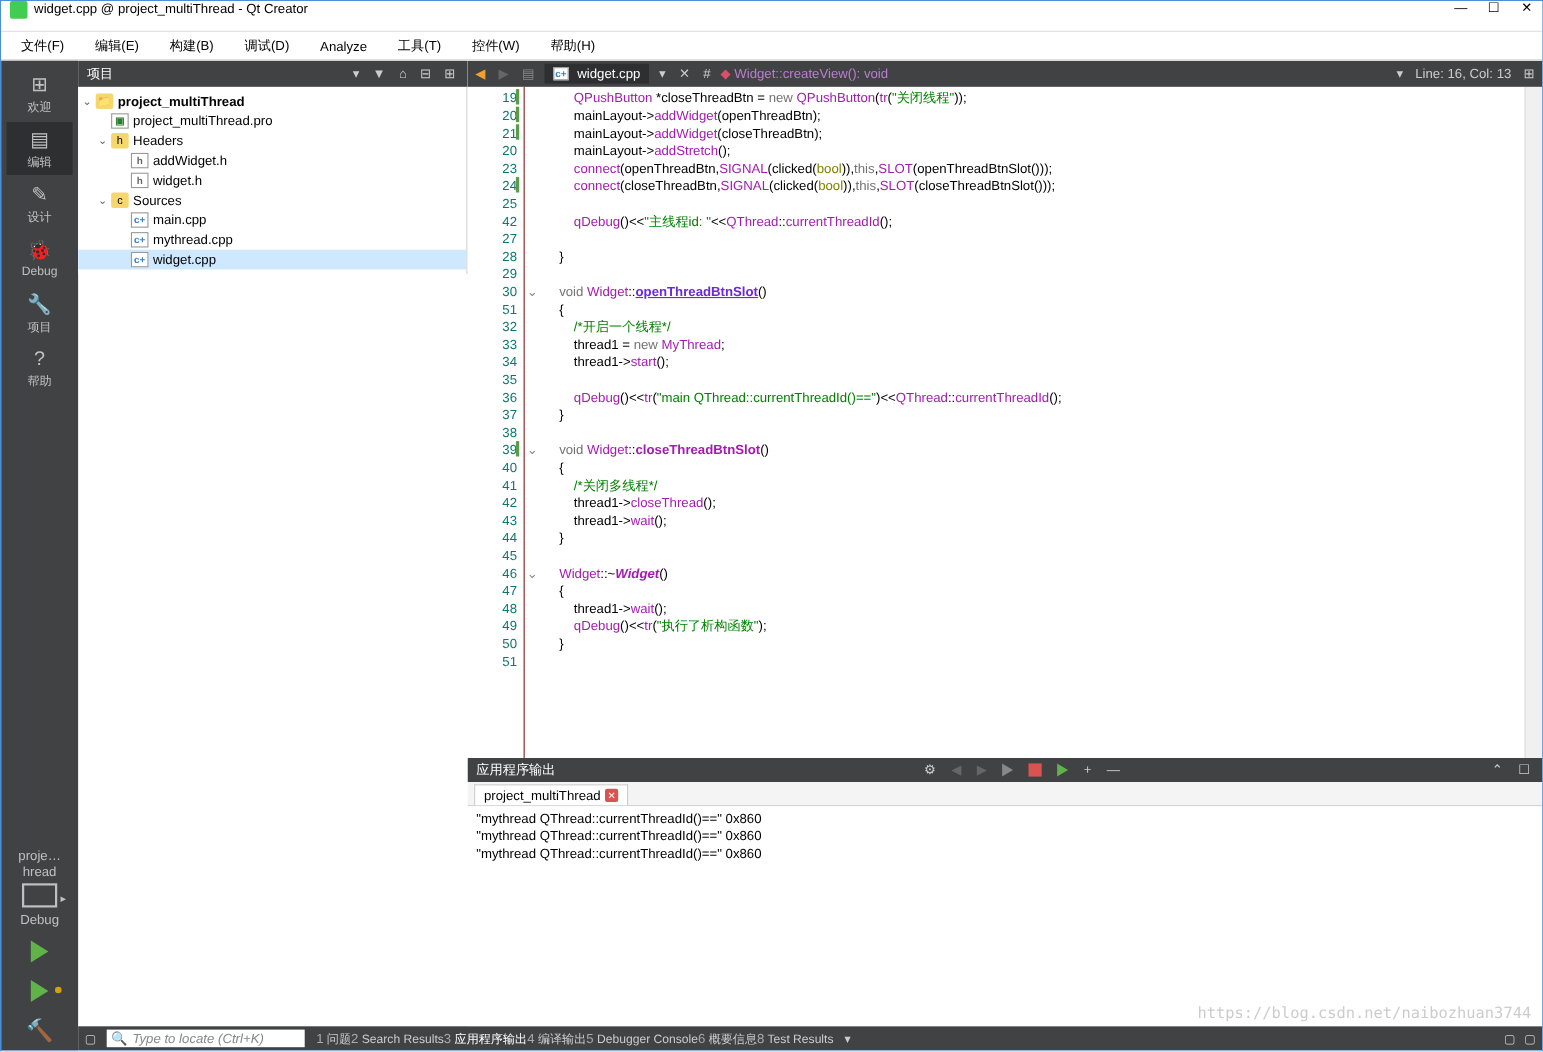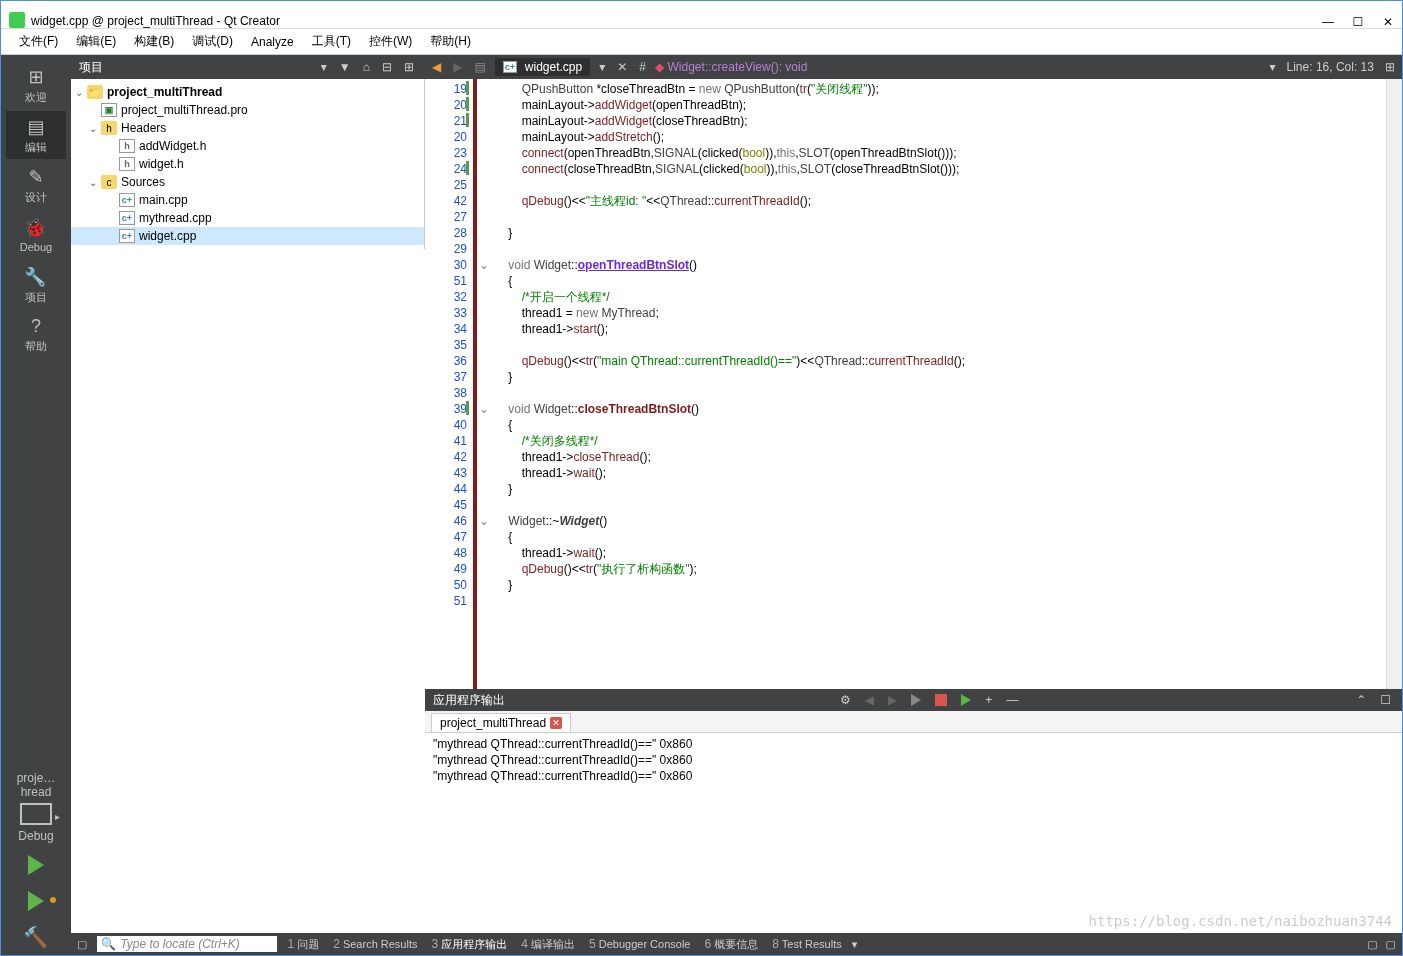--- a/index.html
+++ b/index.html
@@ -1,23 +1,23 @@
 <!DOCTYPE html>
 <html><head>
 <meta charset="utf-8">
 <style>
 *{margin:0;padding:0;box-sizing:border-box;font-family:"Microsoft YaHei",Arial,sans-serif;font-size:12px}
 body{background:#fff;overflow:hidden}
 .window{display:flex;flex-direction:column;height:956px;width:1403px;border:1px solid #4a90d9}
-.titlebar{height:28px;background:#fff;display:flex;align-items:flex-end;padding:0 8px;border-bottom:1px solid #ddd}
+.titlebar{height:28px;background:#fff;display:flex;align-items:flex-start;padding:0 8px;border-bottom:1px solid #ddd}
 .titlebar .qt-icon{width:16px;height:16px;background:#41cd52;border-radius:2px;margin-right:6px}
 .titlebar-text{flex:1;font-size:12px}
 .win-controls{display:flex;gap:18px;align-items:center}
 .win-btn{width:12px;height:12px;cursor:pointer;display:flex;align-items:center;justify-content:center}
-.menubar{height:26px;background:#fff;display:flex;align-items:center;padding:0 10px;gap:2px;border-bottom:1px solid #ccc}
+.menubar{height:26px;background:#fff;display:flex;align-items:center;padding:0 10px;gap:12px;border-bottom:1px solid #ccc}
 .menu-item{padding:2px 8px;cursor:pointer}
 .main-area{flex:1;display:flex;overflow:hidden}
 .left-sidebar{width:70px;background:#404244;display:flex;flex-direction:column;align-items:center;padding-top:4px}
 .mode-btn{width:60px;height:48px;display:flex;flex-direction:column;align-items:center;justify-content:center;color:#bec0c2;cursor:pointer;margin:2px 0;gap:2px}
 .mode-btn.active{background:#2e2f30}
 .mode-btn .icon{font-size:18px}
 .mode-btn .label{font-size:11px}
 .mode-spacer{flex:1}
 .kit-sel{width:60px;color:#bec0c2;text-align:center;font-size:10px;padding:4px 0}
 .kit-sel .monitor{width:32px;height:22px;border:2px solid #bec0c2;margin:4px auto;position:relative}
@@ -46,30 +46,30 @@
 .editor-area{flex:1;display:flex;flex-direction:column;overflow:hidden}
 .editor-toolbar{height:24px;background:#404244;display:flex;align-items:center;color:#ccc;padding:0 4px;gap:6px}
 .et-btn{cursor:pointer;padding:0 3px}
 .et-arrow{color:#f0a030}
 .file-tab{background:#2e2f30;padding:2px 8px;display:flex;align-items:center;gap:4px}
 .file-tab .cpp-badge{width:14px;height:12px}
 .et-crumb{color:#b97fce;font-family:Consolas,monospace}
 .et-crumb .diamond{color:#d94f6a}
 .et-right{margin-left:auto;display:flex;align-items:center;gap:8px;font-family:Consolas,monospace}
 .code-area{flex:1;display:flex;overflow:hidden;background:#fff;position:relative}
-.gutter{width:52px;background:#fff;border-right:4px solid #7f1d1d;text-align:right;padding-right:6px;color:#1d4ed8;font-family:Consolas,monospace;font-size:12px;line-height:16px;padding-top:2px}
+.gutter{width:52px;background:#fff;border-right:1px solid #7f1d1d;text-align:right;padding-right:6px;color:#0f766e;font-family:Consolas,monospace;font-size:12px;line-height:16px;padding-top:2px}
 .gutter .ln{height:16px;position:relative}
 .gutter .mark{position:absolute;right:-2px;width:3px;height:14px;background:#5b9b4a}
 .fold-col{width:14px;color:#888;font-family:Consolas,monospace;font-size:10px;line-height:16px;padding-top:2px}
 .fold-col div{height:16px;text-align:center}
 .code-text{flex:1;font-family:Consolas,monospace;font-size:12px;line-height:16px;padding:2px 4px;white-space:pre;overflow:auto}
 .code-text .line{height:16px}
 .kw{color:#737373}
-.type{color:#404040}
-.fn{color:#7f1d1d}
+.type{color:#a21caf}
+.fn{color:#a21caf}
 .str{color:#008000}
 .cmt{color:#008000}
 .num{color:#000080}
 .bool{color:#808000}
 .link{color:#6d28d9;text-decoration:underline;font-weight:bold}
 .it{font-style:italic;font-weight:bold}
 .scroll-v{width:16px;background:#f0f0f0;border-left:1px solid #ddd}
 .output-header{height:22px;background:#404244;color:#fff;display:flex;align-items:center;padding:0 8px;gap:8px}
 .output-header .title{flex:0 0 auto}
 .oh-btn{cursor:pointer;color:#ccc;padding:0 3px}
@@ -353,21 +353,21 @@
           </div>
         </div>
       </div>
 
       <div class="statusbar">
         <span class="sb-item">▢</span>
         <div class="sb-search">
           <span>🔍</span>
           <span style="color:#888;font-style:italic">Type to locate (Ctrl+K)</span>
         </div>
-        <div id="statustabs" style="display:flex;gap:14px">
+        <div id="statustabs" style="display:flex;gap:0">
             <span class="sb-item"><span class="num">1</span> 问题</span>
             <span class="sb-item"><span class="num">2</span> Search Results</span>
             <span class="sb-item active"><span class="num">3</span> 应用程序输出</span>
             <span class="sb-item"><span class="num">4</span> 编译输出</span>
             <span class="sb-item"><span class="num">5</span> Debugger Console</span>
             <span class="sb-item"><span class="num">6</span> 概要信息</span>
             <span class="sb-item"><span class="num">8</span> Test Results</span>
           </div>
         <span class="sb-item">▾</span>
         <div class="sb-right">

